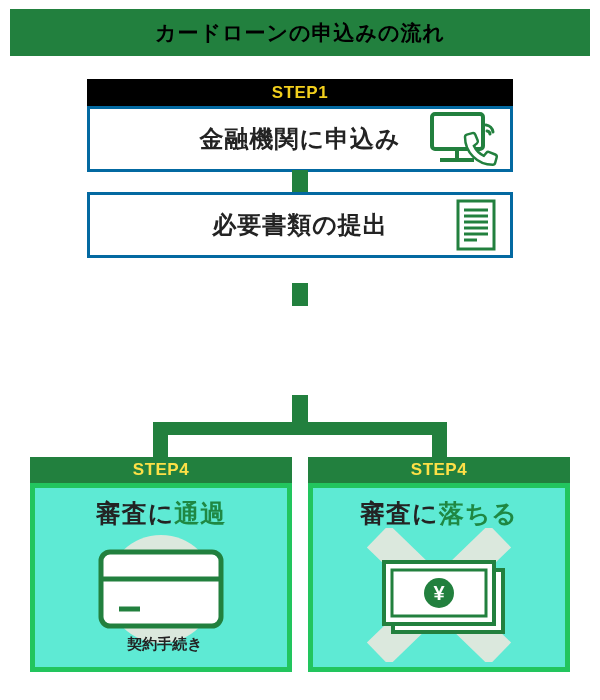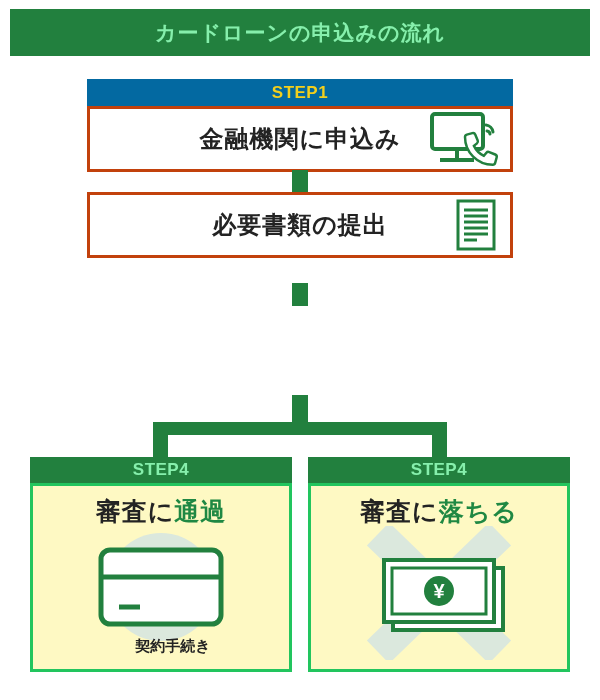--- a/index.html
+++ b/index.html
@@ -2,54 +2,54 @@
 <html><head>
 <meta charset="utf-8">
 <style>
   html,body{margin:0;padding:0;background:#ffffff;}
   .page{
     position:relative;width:600px;height:700px;background:#ffffff;overflow:hidden;
     font-family:"Liberation Sans","DejaVu Sans",sans-serif;
   }
   .title-banner{
     position:absolute;left:10px;top:9px;width:580px;height:47px;
-    background:#22803e;color:#86efac;display:flex;align-items:center;justify-content:center;
+    background:#22803e;color:#000000;display:flex;align-items:center;justify-content:center;
     font-size:21px;font-weight:bold;letter-spacing:1px;
   }
   .step{position:absolute;left:87px;width:426px;}
   .step-header{
-    height:27px;background:#0369a1;color:#f2cf1d;
+    height:27px;background:#000000;color:#f2cf1d;
     display:flex;align-items:center;justify-content:center;
     font-size:17px;font-weight:bold;letter-spacing:0.5px;
   }
   .step-body{
-    box-sizing:border-box;height:66px;background:#ffffff;border:3px solid #c2410c;
+    box-sizing:border-box;height:66px;background:#ffffff;border:3px solid #0369a1;
     position:relative;display:flex;align-items:center;justify-content:center;
   }
   .step-text{font-size:24px;font-weight:bold;color:#232323;letter-spacing:1px;}
   .step-icon{position:absolute;right:9px;top:50%;transform:translateY(-50%);line-height:0;}
   .connector{position:absolute;background:#22803e;}
   .outcome{position:absolute;width:262px;top:457px;}
   .outcome-header{
-    height:26px;background:#22803e;color:#86efac;
+    height:26px;background:#22803e;color:#fde047;
     display:flex;align-items:center;justify-content:center;
     font-size:17px;font-weight:bold;letter-spacing:0.5px;
   }
   .outcome-body{
-    box-sizing:border-box;height:189px;background:#fef9c3;border:3px solid #22c55e;
+    box-sizing:border-box;height:189px;background:#5eead4;border:5px solid #22c55e;
     position:relative;
   }
   .outcome-text{
     position:absolute;top:9px;left:0;width:100%;text-align:center;
     font-size:25px;font-weight:bold;color:#232323;letter-spacing:1px;
   }
   .outcome-text .hl{color:#1f8843;}
   .outcome-icon{position:absolute;left:50%;transform:translateX(-50%);line-height:0;}
   .outcome-caption{
-    position:absolute;bottom:13px;left:12px;width:100%;text-align:center;
+    position:absolute;bottom:13px;left:4px;width:100%;text-align:center;
     font-size:15px;font-weight:bold;color:#232323;
   }
 </style>
 </head>
 <body>
 
 <div class="page">
 
   <div class="title-banner">
     <span>カードローンの申込みの流れ</span>

